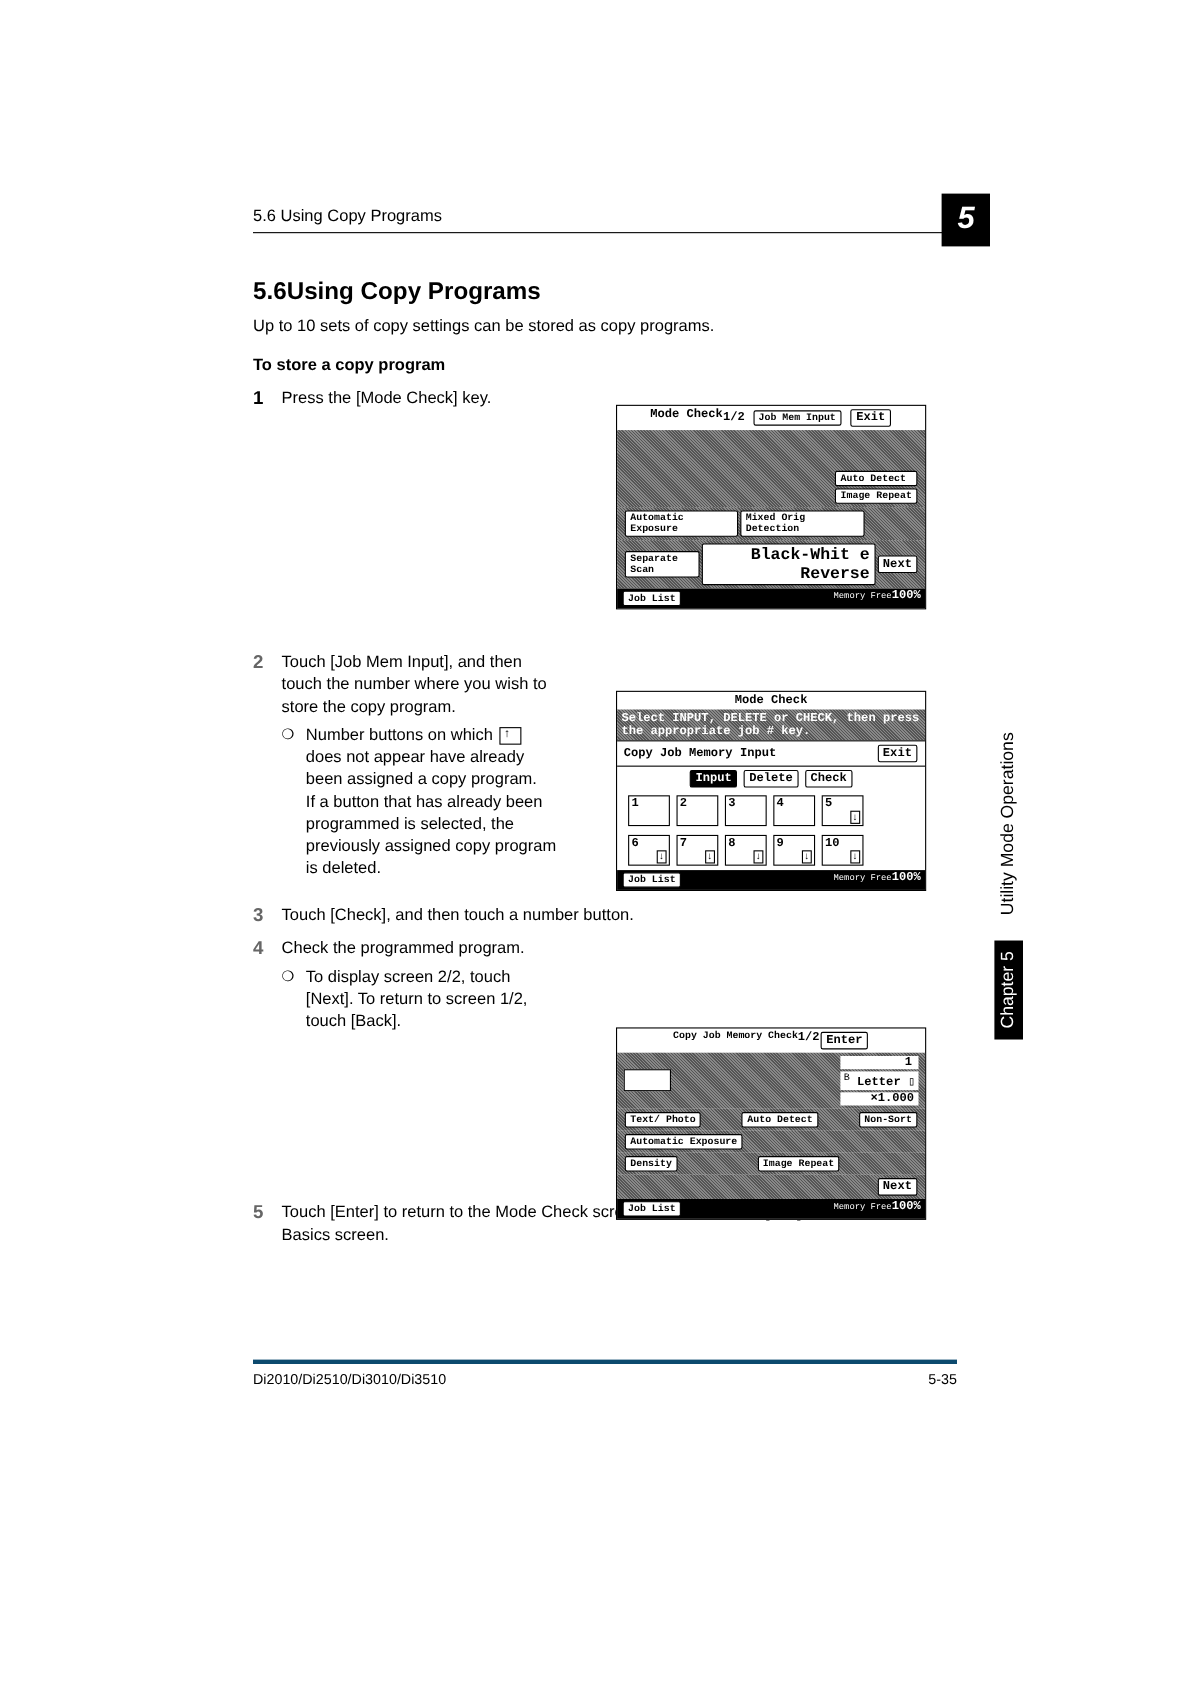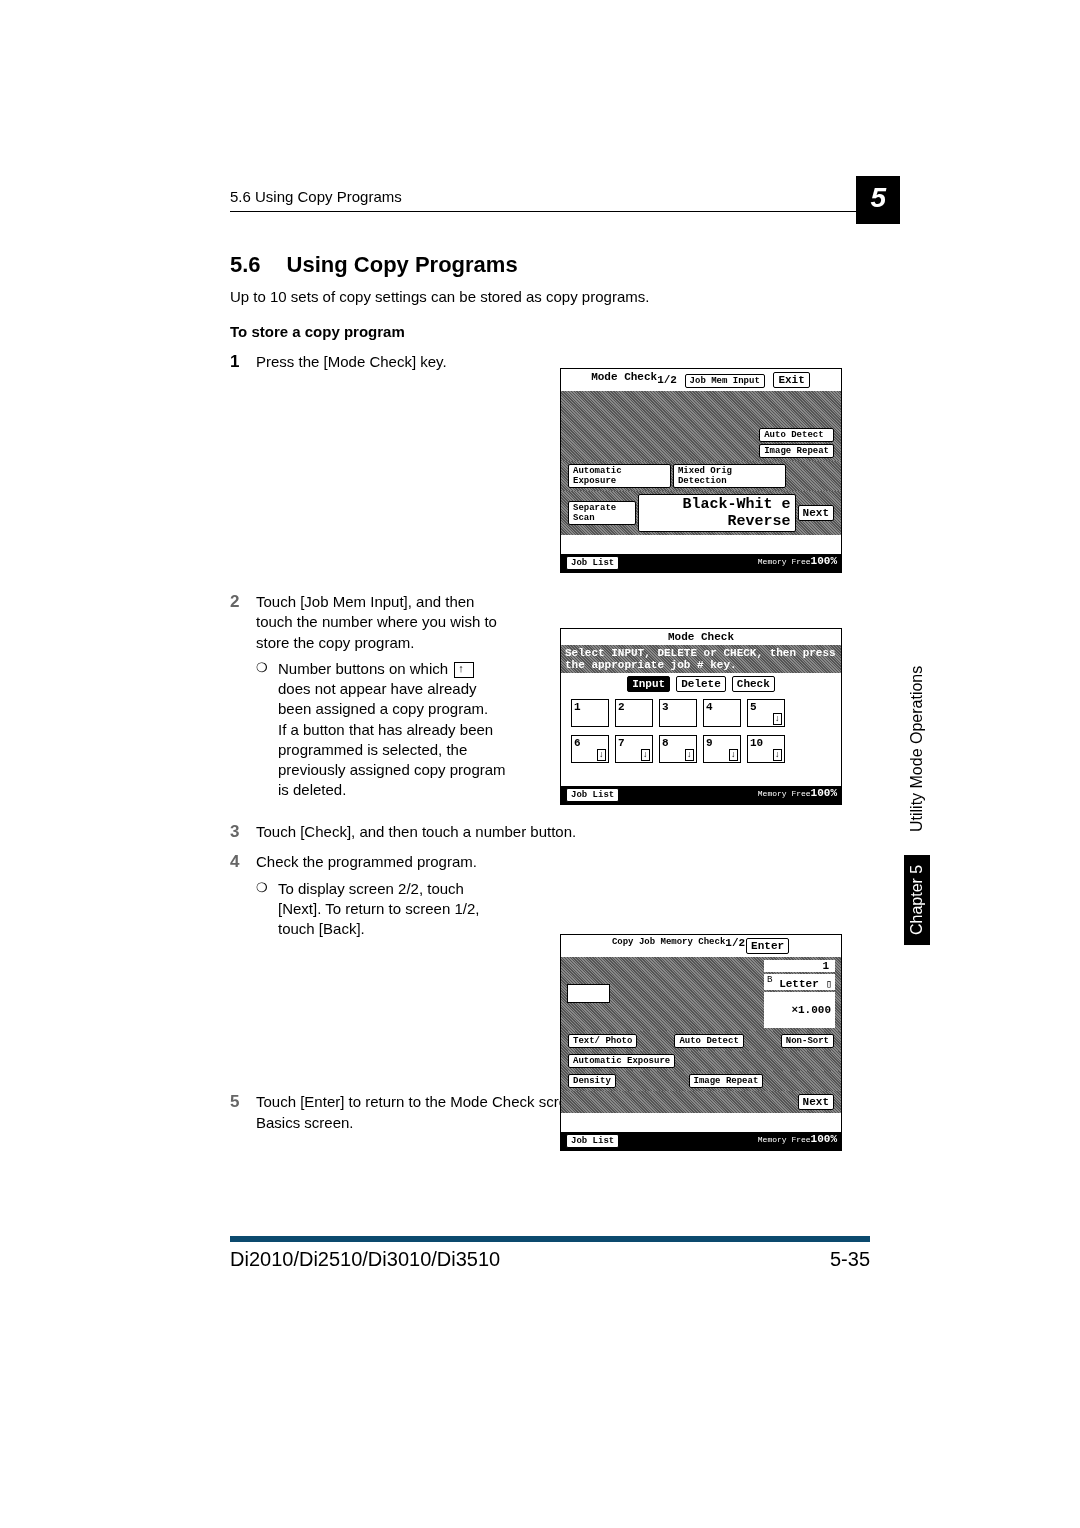--- a/index.html
+++ b/index.html
@@ -35,21 +35,21 @@
     font-weight: bold;
     font-size: 28px;
     padding: 6px 14px 10px 14px;
     font-style: italic;
   }
   h2.section-title {
     font-size: 22px;
     margin: 40px 0 10px 0;
     font-weight: bold;
   }
-  .section-num { display: inline-block; margin-right: 26px; }
+  .section-num { display: inline-block; }
   .para { font-size: 15px; margin: 8px 0 18px 0; }
   .sub-heading { font-weight: bold; font-size: 15px; margin: 14px 0 12px 0; }
   .step-row {
     display: flex;
     align-items: flex-start;
     margin-bottom: 10px;
   }
   .step-num {
     width: 26px;
     font-weight: bold;
@@ -117,21 +117,20 @@
     border-radius: 2px;
     font-weight: bold;
   }
   .lcd .btn.inv { background: #000; color: #fff; }
   .lcd .footer {
     background: #000;
     color: #fff;
     display: flex;
     justify-content: space-between;
     padding: 1px 4px;
-    margin-top: 19px;
   }
   .lcd .row { display: flex; justify-content: space-between; padding: 2px 6px; align-items: center; }
   .lcd .grid-btns {
     display: flex;
     gap: 6px;
     padding: 4px 10px;
   }
   .lcd .numcell {
     border: 1.5px solid #000;
     width: 32px; height: 24px;
@@ -160,22 +159,22 @@
     margin-bottom: 12px;
     display: inline-block;
   }
   .side-tab .txt { padding: 6px 4px; }
 
   .page-footer {
     position: absolute;
     left: 230px;
     width: 640px;
     top: 1236px;
-    border-top: 6px solid #0c4a6e;
-    font-size: 20px;
+    border-top: 4px solid #0c4a6e;
+    font-size: 13px;
     padding-top: 6px;
     display: flex;
     justify-content: space-between;
   }
 </style>
 </head>
 <body>
 
 <div class="page">
 
@@ -265,20 +264,24 @@
     <span class="btn" style="font-size:9px;">Job List</span>
     <span><span style="font-size:8px;">Memory Free</span><b>100%</b></span>
   </div>
 </div>
 
 <div class="lcd" style="left:560px; top:628px;">
   <div class="titlebar">
       <span>Mode Check</span>
     </div>
   <div class="hatch" style="padding:2px 4px; color:#fff; font-weight:bold;">Select INPUT, DELETE or CHECK, then press the appropriate job # key.</div>
+  <div class="row" style="border-top:1px solid #000; border-bottom:1px solid #000;">
+    <span style="font-weight:bold;">Copy Job Memory Input</span>
+    <span class="btn">Exit</span>
+  </div>
   <div class="row" style="justify-content:center; gap:4px;">
     <span class="btn inv">Input</span>
     <span class="btn">Delete</span>
     <span class="btn">Check</span>
   </div>
   <div class="grid-btns">
     <div class="numcell">
         <span>1</span>
       </div>
     <div class="numcell">
@@ -332,21 +335,21 @@
   <div class="hatch" style="padding:3px 6px;">
     <div style="display:flex; justify-content:space-between; align-items:center;">
       <span style="background:#fff; padding:2px 4px; border:1px solid #000;">▦ ▸ ▦</span>
       <div style="text-align:right;">
         <div style="background:#fff; color:#000; padding:0 6px; font-weight:bold;">1</div>
         <div style="background:#fff; color:#000; padding:0 3px; margin-top:2px;">
           <sup>B</sup>
           <b>Letter</b>
           <span>▯</span>
         </div>
-        <div style="background:#fff; color:#000; padding:12px 4px; margin-top:2px; font-weight:bold;">×1.000</div>
+        <div style="background:#fff; color:#000; padding:0 4px; margin-top:2px; font-weight:bold;">×1.000</div>
       </div>
     </div>
   </div>
   <div class="hatch row">
     <span class="btn" style="font-size:9px;">Text/ Photo</span>
     <span class="btn" style="font-size:9px;">Auto Detect</span>
     <span class="btn" style="font-size:9px;">Non-Sort</span>
   </div>
   <div class="hatch row">
     <span class="btn" style="font-size:9px;">Automatic Exposure</span>

